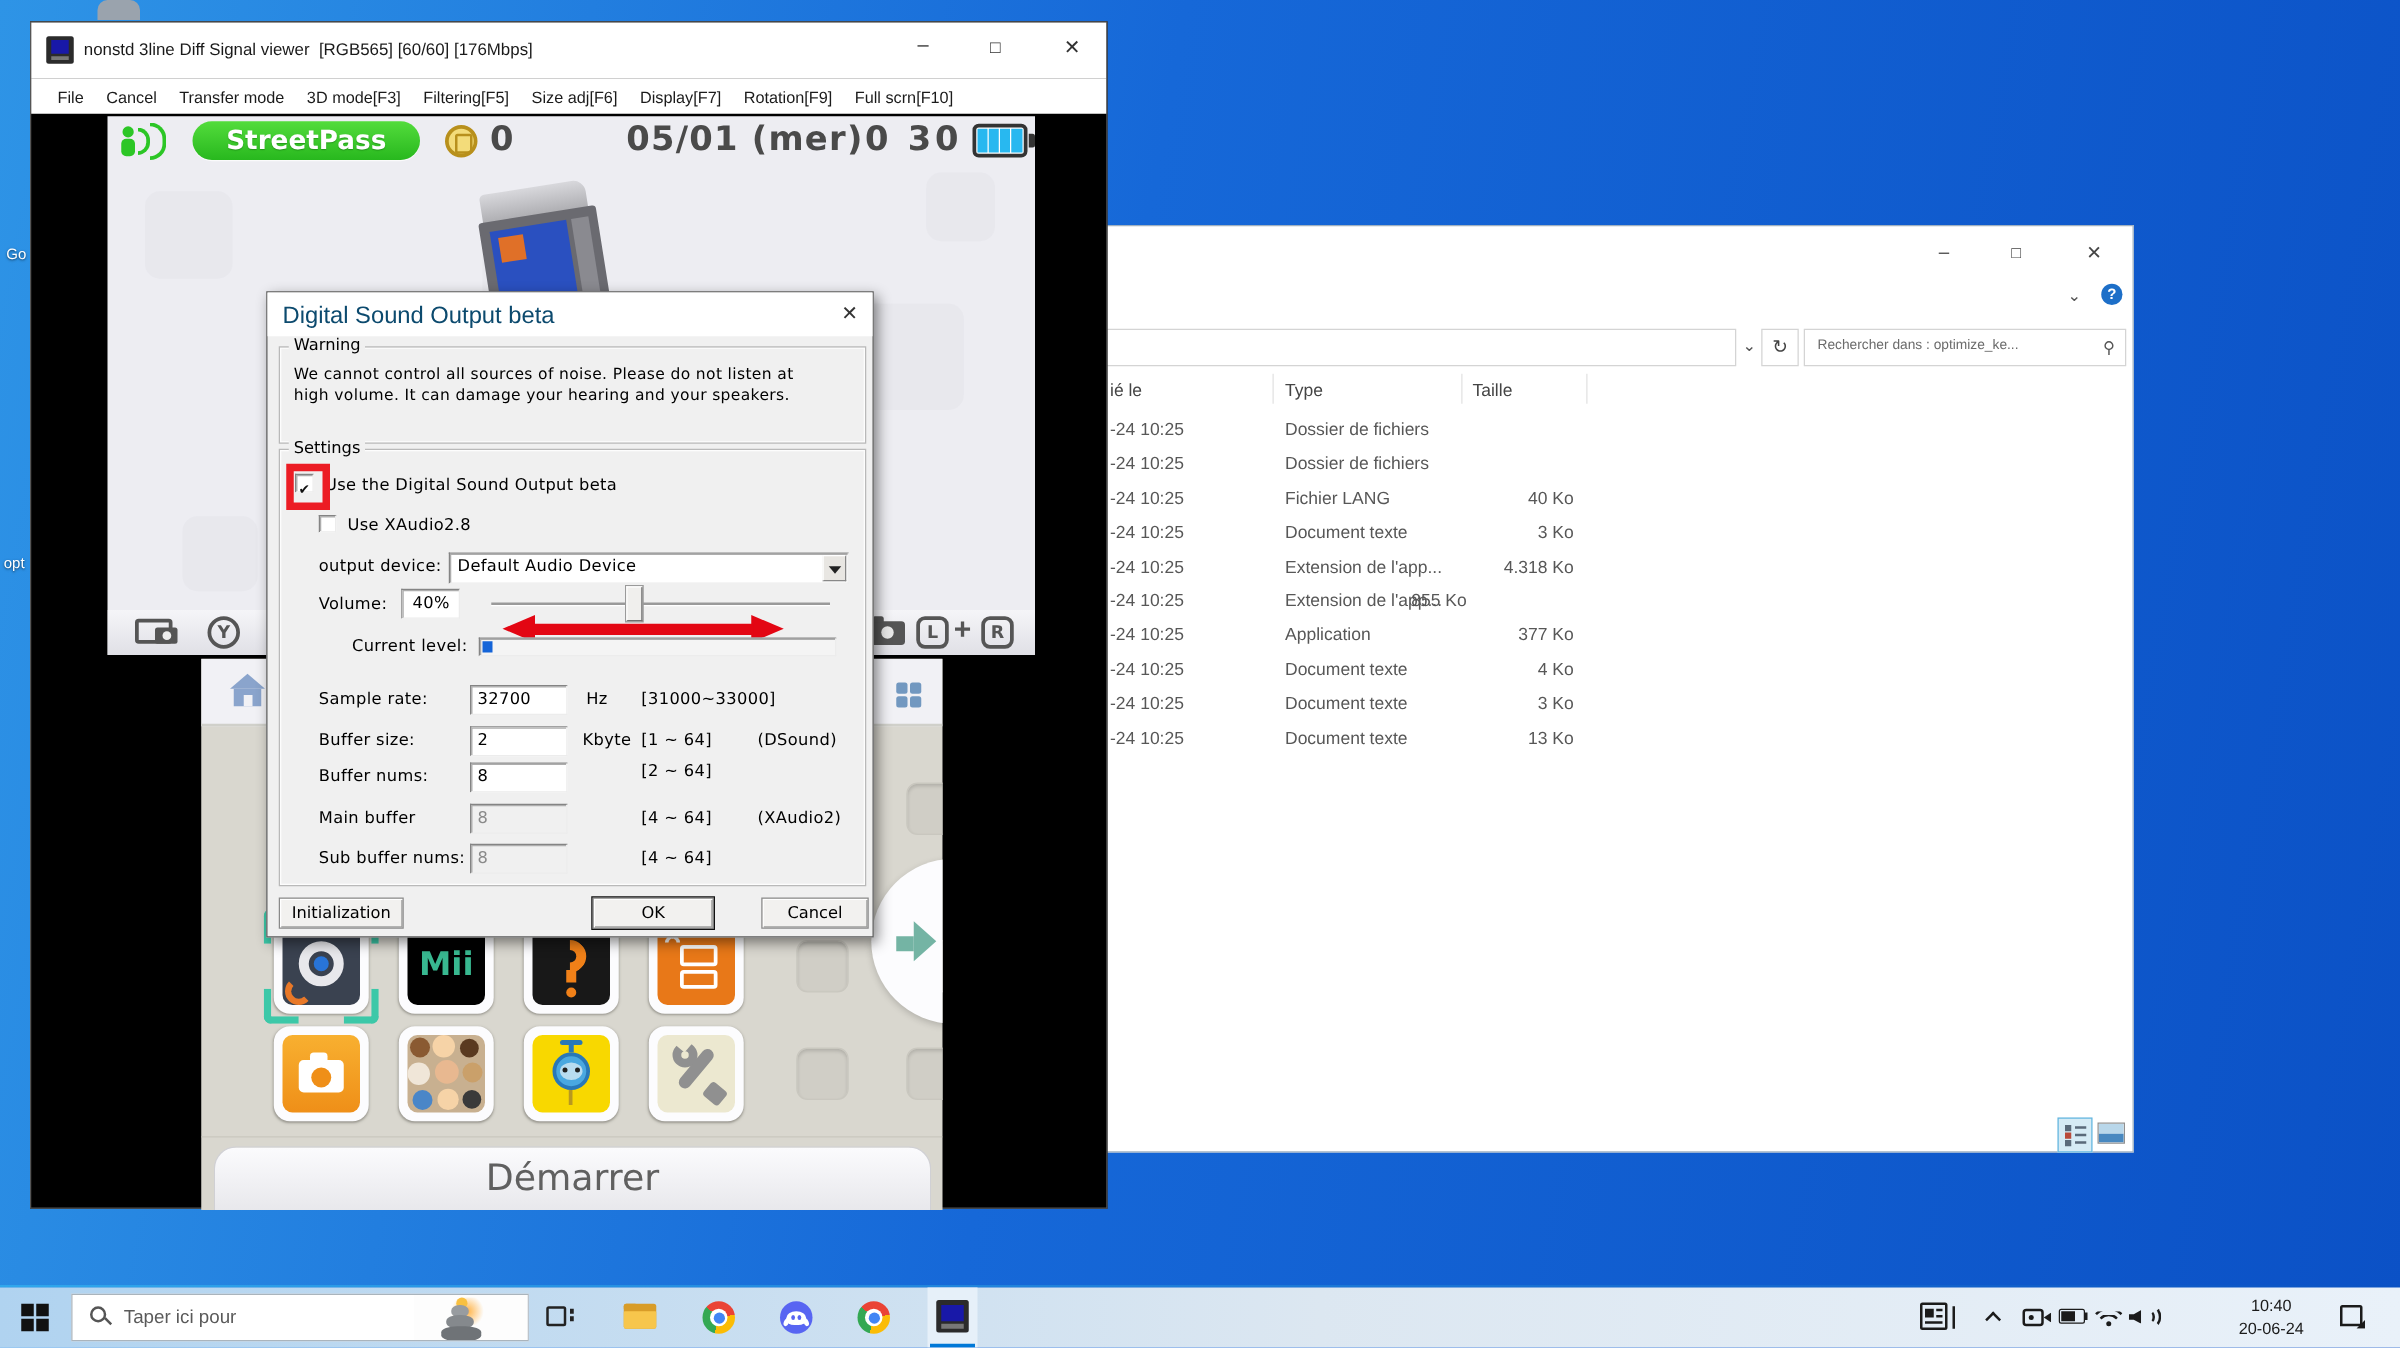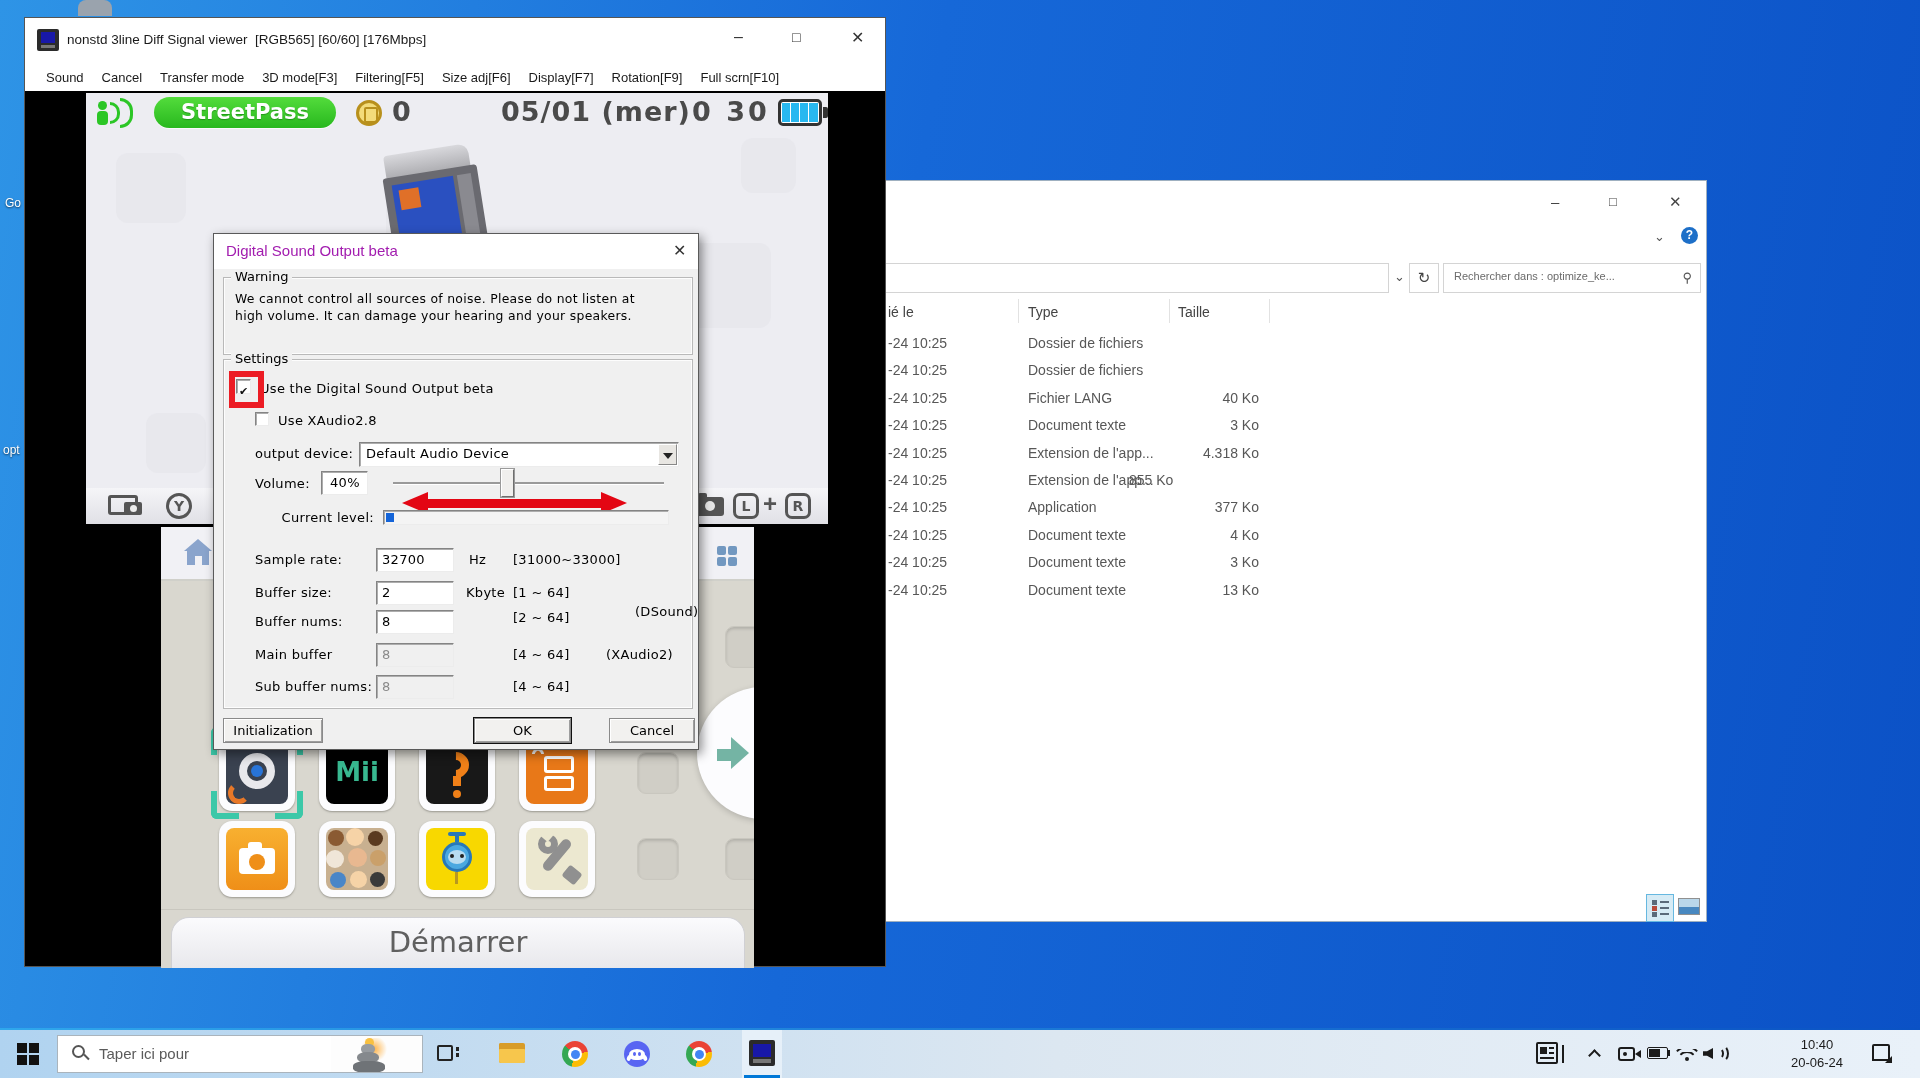--- a/index.html
+++ b/index.html
@@ -122,21 +122,21 @@
     <div class="abs" style="left:12px;top:11px;width:22px;height:22px;background:#2b2b2b;border-radius:2px;">
       <div class="abs" style="left:4px;top:3px;width:14px;height:11px;background:#1818a8;"></div>
       <div class="abs" style="left:4px;top:16px;width:14px;height:3px;background:#777;"></div>
     </div>
     <div class="abs" style="left:42px;top:14px;font-size:13.5px;color:#1a1a1a;white-space:pre;">nonstd 3line Diff Signal viewer  [RGB565] [60/60] [176Mbps]</div>
     <div class="abs vw-glyph" style="left:709px;top:10px;">–</div>
     <div class="abs vw-glyph" style="left:767px;top:11px;font-size:14px;">□</div>
     <div class="abs vw-glyph" style="left:826px;top:10px;">✕</div>
   </div>
   <div id="viewer-menu" class="abs">
-      <span>Sound</span>
+      <span>File</span>
       <span>Cancel</span>
       <span>Transfer mode</span>
       <span>3D mode[F3]</span>
       <span>Filtering[F5]</span>
       <span>Size adj[F6]</span>
       <span>Display[F7]</span>
       <span>Rotation[F9]</span>
       <span>Full scrn[F10]</span>
     </div>
 
@@ -301,21 +301,21 @@
 
     <div class="abs" style="left:0;top:382px;width:593px;height:1px;background:#c9c7bf;"></div>
     <div class="abs" style="left:10px;top:390px;width:574px;height:51px;border-radius:18px 18px 0 0;background:linear-gradient(#fbfbfd,#e8e8ec);border:1px solid #d0d0d4;border-bottom:none;box-sizing:border-box;text-align:center;">
       <span style="font-family:'DejaVu Sans',sans-serif;font-size:29px;color:#606060;line-height:48px;">Démarrer</span>
     </div>
   </div>
 </div>
 
 <div id="dialog" class="abs">
   <div class="abs" style="left:0;top:0;width:484px;height:35px;background:#fff;">
-    <span class="abs" style="left:12px;top:8px;font-size:15px;color:#a21caf;font-family:'Liberation Sans',sans-serif;text-align:right;">Digital Sound Output beta</span>
+    <span class="abs" style="left:12px;top:8px;font-size:19px;color:#0c4a6e;font-family:'Liberation Sans',sans-serif;text-align:right;">Digital Sound Output beta</span>
     <span class="abs" style="left:459px;top:7px;font-size:16px;color:#333;">✕</span>
   </div>
 
   <div class="abs dlg-group" style="left:9px;top:43px;width:468px;height:76px;"></div>
   <span class="abs dlg-glabel" style="left:17px;top:36px;">Warning</span>
   <div class="abs dlg-txt" style="left:21px;top:57px;font-size:12.4px;">We cannot control all sources of noise.  Please do not listen at</div>
   <div class="abs dlg-txt" style="left:21px;top:74px;font-size:12.4px;">high volume.  It can damage your hearing and your speakers.</div>
 
   <div class="abs dlg-group" style="left:9px;top:125px;width:468px;height:348px;"></div>
   <span class="abs dlg-glabel" style="left:17px;top:118px;">Settings</span>
@@ -361,21 +361,21 @@
   </div>
   <div class="abs dlg-txt" style="left:255px;top:318px;">Hz</div>
   <div class="abs dlg-txt" style="left:299px;top:318px;">[31000~33000]</div>
 
   <div class="abs dlg-txt" style="left:41px;top:351px;">Buffer size:</div>
   <div class="abs sunken" style="left:162px;top:347px;width:78px;height:24px;">
     <span class="abs dlg-txt" style="left:5px;top:3px;">2</span>
   </div>
   <div class="abs dlg-txt" style="left:252px;top:351px;">Kbyte</div>
   <div class="abs dlg-txt" style="left:299px;top:351px;">[1 ~ 64]</div>
-  <div class="abs dlg-txt" style="left:392px;top:370px;margin-left:29px;">(DSound)</div>
+  <div class="abs dlg-txt" style="left:392px;top:351px;">(DSound)</div>
 
   <div class="abs dlg-txt" style="left:41px;top:380px;">Buffer nums:</div>
   <div class="abs sunken" style="left:162px;top:376px;width:78px;height:24px;">
     <span class="abs dlg-txt" style="left:5px;top:3px;">8</span>
   </div>
   <div class="abs dlg-txt" style="left:299px;top:376px;">[2 ~ 64]</div>
 
   <div class="abs dlg-txt" style="left:41px;top:413px;">Main buffer</div>
   <div class="abs sunken" style="left:162px;top:409px;width:78px;height:24px;background:#f0f0f0;">
     <span class="abs dlg-txt" style="left:5px;top:3px;color:#8a8a8a;">8</span>

